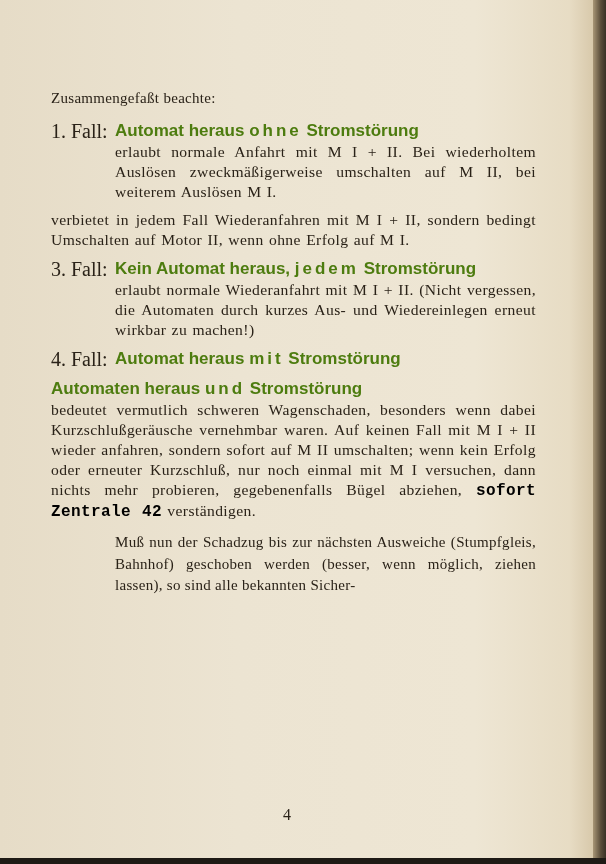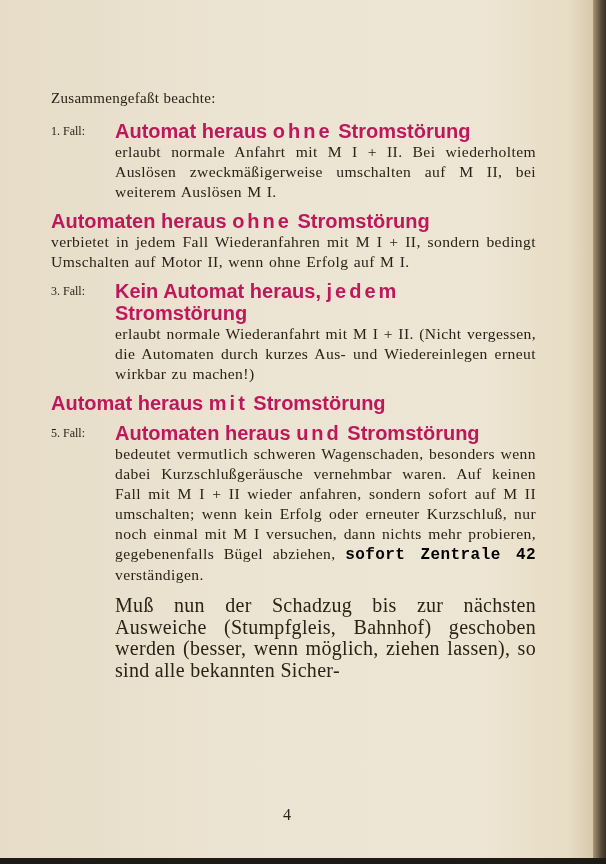--- a/index.html
+++ b/index.html
@@ -16,35 +16,35 @@
   .spine {
     position:absolute; left:593px; top:0; width:13px; height:864px;
     background:linear-gradient(90deg,#a89676,#5a4d3a 60%,#3a3126);
   }
   .bottom-edge {
     position:absolute; left:0; top:858px; width:606px; height:6px; background:#1e1a15;
   }
   .content { position:absolute; left:51px; top:51px; width:485px;margin-top:39px; }
   .intro { font-size:15px; letter-spacing:0.3px; margin:0 0 10px 0; height:20px; }
   .case { display:flex; margin-bottom:8px; }
-  .case-num { width:64px; flex:none; font-size:12px; line-height:22px; white-space:nowrap; }
+  .case-num { width:64px; flex:none; font-size:20px; line-height:22px; white-space:nowrap; }
   .case-body { flex:1; }
   .case-title {
     font-family:"Liberation Sans","DejaVu Sans",sans-serif;
-    font-weight:bold; font-size:20px; line-height:22px; color:#be185d;
+    font-weight:bold; font-size:17px; line-height:22px; color:#4d7c0f;
   }
   .spaced { letter-spacing:3px; }
   .case-text {
     font-size:15.6px; line-height:20px; text-align:justify; letter-spacing:0.4px; word-spacing:1px;
   }
   .bold-sans {
     font-family:Liberation Mono, monospace; font-weight:bold; font-size:16px; color:#000000;
   }
   .para {
-    margin-left:64px; margin-top:10px; font-size:20px; line-height:21.6px; text-align:justify; letter-spacing:0.3px;
+    margin-left:64px; margin-top:10px; font-size:15px; line-height:21.6px; text-align:justify; letter-spacing:0.3px;
   }
   .page-number {
     position:absolute; left:283px; top:806px; font-size:16px;
   }
 </style>
 </head>
 <body>
 
 <div class="page"></div>
 <div class="spine"></div>
@@ -56,41 +56,40 @@
   <div class="case">
     <div class="case-num">1. Fall:</div>
     <div class="case-body">
       <div class="case-title"><span>Automat heraus </span><span class="spaced">ohne</span><span> Stromstörung</span></div>
       <div class="case-text">erlaubt normale Anfahrt mit M I + II. Bei wiederholtem Auslösen zweckmäßigerweise umschalten auf M II, bei weiterem Auslösen M I.</div>
     </div>
   </div>
 
   <div class="case">
     <div class="case-body">
-      <div class="case-title"><span>Automaten heraus </span><span class="spaced">ohne</span><span> Stromstörung</span></div>
       <div class="case-text">verbietet in jedem Fall Wiederanfahren mit M I + II, sondern bedingt Umschalten auf Motor II, wenn ohne Erfolg auf M I.</div>
     </div>
   </div>
 
   <div class="case">
     <div class="case-num">3. Fall:</div>
     <div class="case-body">
       <div class="case-title"><span>Kein Automat heraus, </span><span class="spaced">jedem</span><span> Stromstörung</span></div>
       <div class="case-text">erlaubt normale Wiederanfahrt mit M I + II. (Nicht vergessen, die Automaten durch kurzes Aus- und Wiedereinlegen erneut wirkbar zu machen!)</div>
     </div>
   </div>
 
   <div class="case">
+    <div class="case-num">4. Fall:</div>
     <div class="case-body">
       <div class="case-title"><span>Automat heraus </span><span class="spaced">mit</span><span> Stromstörung</span></div>
     </div>
   </div>
 
   <div class="case">
-    <div class="case-num">5. Fall:</div>
     <div class="case-body">
       <div class="case-title"><span>Automaten heraus </span><span class="spaced">und</span><span> Stromstörung</span></div>
       <div class="case-text"><span>bedeutet vermutlich schweren Wagenschaden, besonders wenn dabei Kurzschlußgeräusche vernehmbar waren. Auf keinen Fall mit M I + II wieder anfahren, sondern sofort auf M II umschalten; wenn kein Erfolg oder erneuter Kurzschluß, nur noch einmal mit M I versuchen, dann nichts mehr probieren, gegebenenfalls Bügel abziehen,</span> <span class="bold-sans">sofort Zentrale 42</span> <span>verständigen.</span></div>
     </div>
   </div>
 
   <div class="para">Muß nun der Schadzug bis zur nächsten Ausweiche (Stumpfgleis, Bahnhof) geschoben werden (besser, wenn möglich, ziehen lassen), so sind alle bekannten Sicher-</div>
 </div>
 
 <div class="page-number">4</div>

